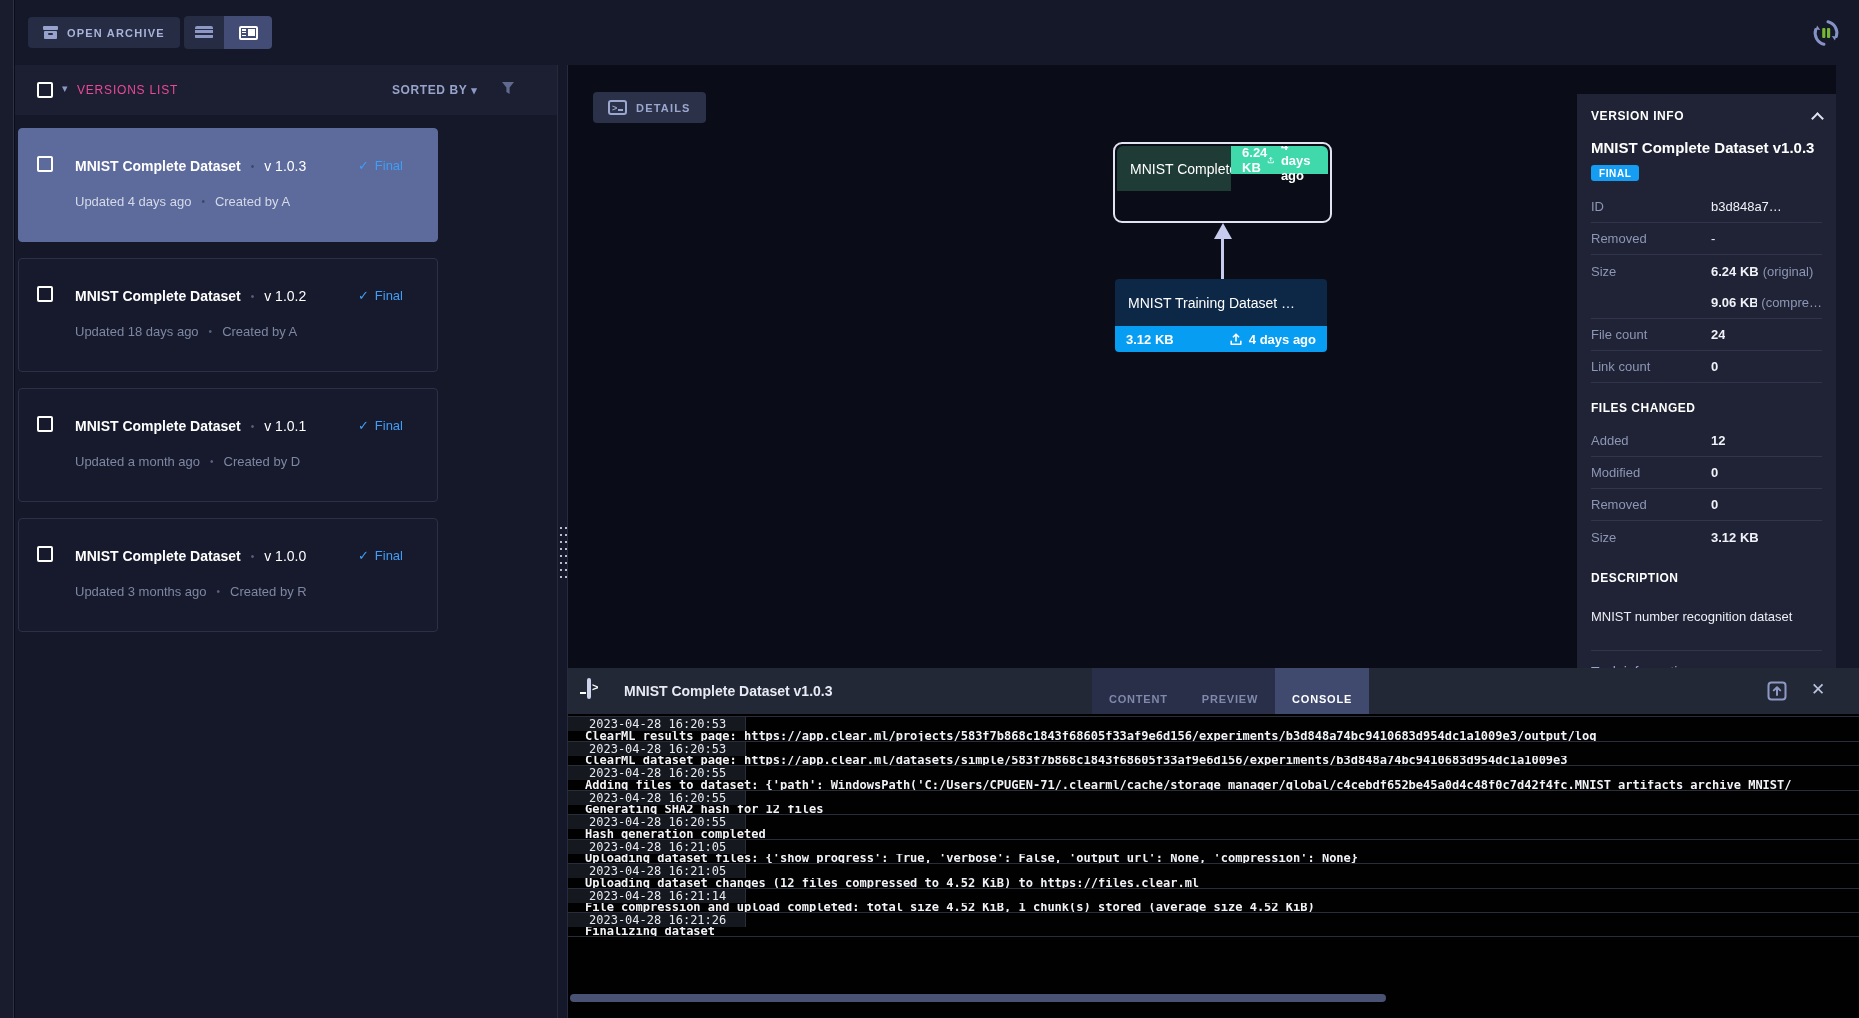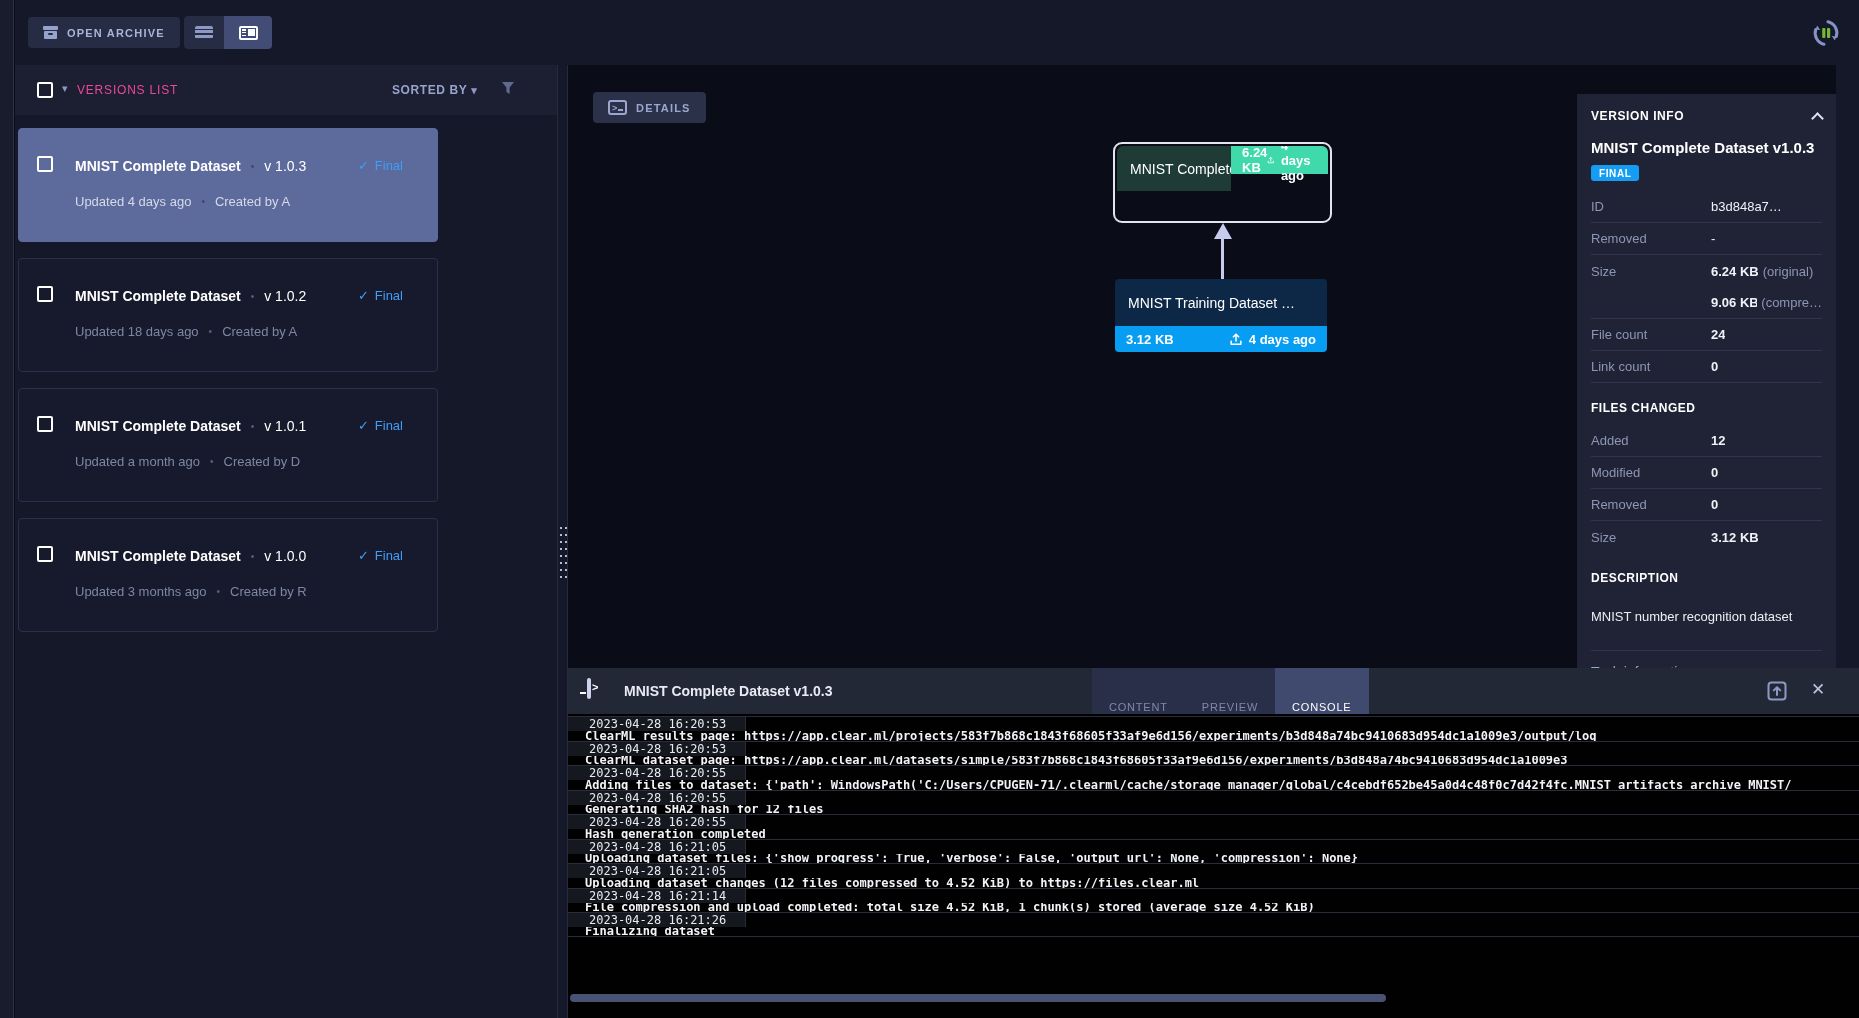--- a/index.html
+++ b/index.html
@@ -108,21 +108,21 @@
 
   
   .console { left:568px; top:668px; width:1291px; height:350px; background:#010102; }
   .console-header { position:relative; height:46px; background:#232837; }
   .console-term { position:absolute; left:19px; top:12px; color:#ccd3ea; }
   .console-term .term-ico { width:22px; height:20px; border-radius:4px; }
   .console-term .gt { font-size:11px; line-height:13px; left:3px; top:1px; color:#fff; }
   .console-term .us { width:6px; height:2px; right:3px; bottom:3px; background:#fff; }
   .console-title { position:absolute; left:56px; top:15px; font-size:14px; font-weight:600; color:#e8ebf5; }
   .tabs { position:absolute; left:524px; top:0; height:46px; display:flex; background:#2a2f49; }
-  .tab { padding:16px 17px; line-height:46px; font-size:11px; font-weight:normal; letter-spacing:0.8px; color:#7f89ab; cursor:pointer; }
+  .tab { padding:8px 17px; line-height:46px; font-size:11px; font-weight:bold; letter-spacing:0.8px; color:#7f89ab; cursor:pointer; }
   .tab.active { background:#404a6f; color:#fff; }
   .popout { position:absolute; left:1199px; top:13px; cursor:pointer; }
   .close-x { position:absolute; left:1243px; top:11px; font-size:17px; color:#b9c2de; cursor:pointer; }
   .log { position:absolute; left:0; top:48px; width:1291px; }
   .log-row { display:flex; height:24.5px; border-top:1px solid #292c39; align-items:stretch; background:#010102;flex-direction:column; }
   .log-row:last-child { border-bottom:1px solid #292c39; }
   .ts { width:178px; flex:none; background:#15181f; border-right:1px solid #292c39; display:flex; align-items:center;
         padding-left:21px; font-family:"DejaVu Sans Mono",monospace; font-size:12px; color:#e8eaf0; }
   .msg { display:flex; align-items:center; padding-left:17px; font-family:"DejaVu Sans Mono",monospace; font-size:12px;
          font-weight:bold; color:#f2f3f7; white-space:nowrap; overflow:hidden; }

